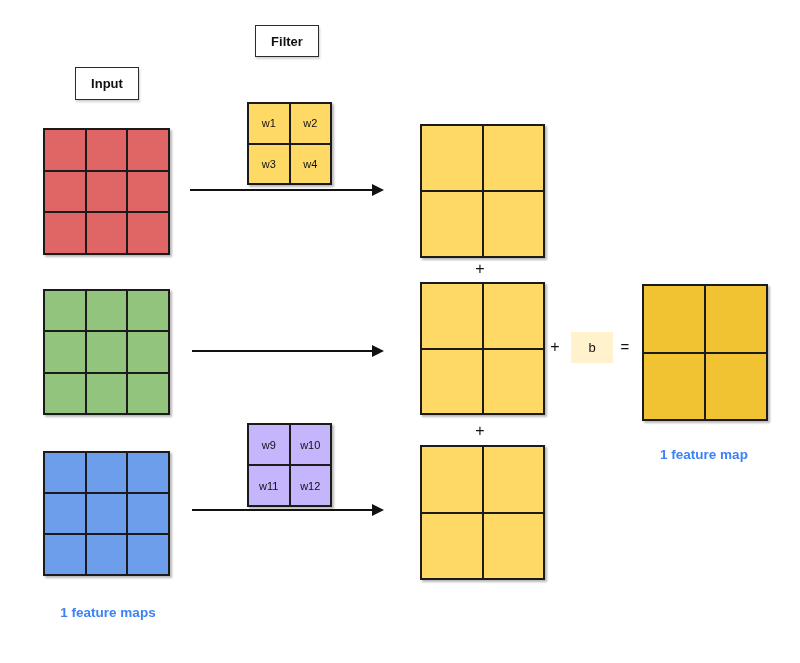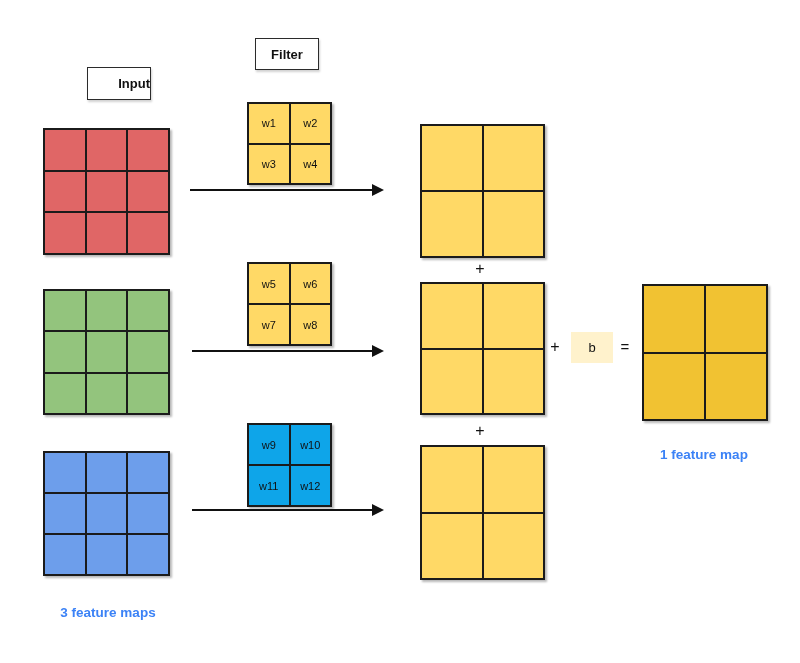--- a/index.html
+++ b/index.html
@@ -29,22 +29,22 @@
   
   .op { position:absolute; width:24px; height:20px; text-align:center;
         font-size:16px; line-height:20px; color:#111; }
   .bias {
     position:absolute; left:571px; top:332px; width:42px; height:31px;
     display:flex; align-items:center; justify-content:center; font-size:13px; color:#111;
   }
   .caption { position:absolute; font-weight:bold; font-size:13.5px; text-align:center; color:#3b82f6; }
 
   
-  .input-label  { left:87px;  top:67px;  width:62px; height:31px;justify-content:flex-end; }
-  .filter-label { left:255px; top:38px;  width:62px; height:30px; }
+  .input-label  { left:75px;  top:67px;  width:62px; height:31px; }
+  .filter-label { left:255px; top:25px;  width:62px; height:30px; }
   .output-label { left:666px; top:220px; width:76px; height:30px; }
 
   .red-grid   { left:43px; top:128px; width:125px; height:125px; }
   .green-grid { left:43px; top:289px; width:125px; height:124px; }
   .blue-grid  { left:43px; top:451px; width:125px; height:123px; }
 
   .filter-1 { left:247px; top:102px; width:83px; height:81px; }
   .filter-2 { left:247px; top:262px; width:83px; height:82px; }
   .filter-3 { left:247px; top:423px; width:83px; height:82px; }
 
@@ -111,27 +111,21 @@
       <div></div>
       <div></div>
   </div>
 
   <div class="grid grid2 filter-1" style="background-color: rgb(255, 217, 102);">
     <div class="fcell">w1</div>
     <div class="fcell">w2</div>
     <div class="fcell">w3</div>
     <div class="fcell">w4</div>
   </div>
-  <div class="grid grid2 filter-2" style="background-color: rgb(255, 217, 102);">
-    <div class="fcell">w5</div>
-    <div class="fcell">w6</div>
-    <div class="fcell">w7</div>
-    <div class="fcell">w8</div>
-  </div>
-  <div class="grid grid2 filter-3" style="background-color: #0ea5e9;">
+  <div class="grid grid2 filter-3" style="background-color: #c4b5fd;">
     <div class="fcell">w9</div>
     <div class="fcell">w10</div>
     <div class="fcell">w11</div>
     <div class="fcell">w12</div>
   </div>
 
   <div class="arrow arrow-1"></div>
   <div class="arrow arrow-2"></div>
   <div class="arrow arrow-3"></div>
 
@@ -161,16 +155,16 @@
   <div class="bias" style="background-color: rgb(255, 242, 204);">b</div>
   <div class="op equals">=</div>
 
   <div class="grid grid2 output-grid" style="background-color: rgb(241, 194, 50);">
     <div></div>
       <div></div>
     <div></div>
       <div></div>
   </div>
 
-  <div class="caption caption-input">3 feature maps</div>
+  <div class="caption caption-input">1 feature maps</div>
   <div class="caption caption-output">1 feature map</div>
 
 </div>
 
 </body></html>

